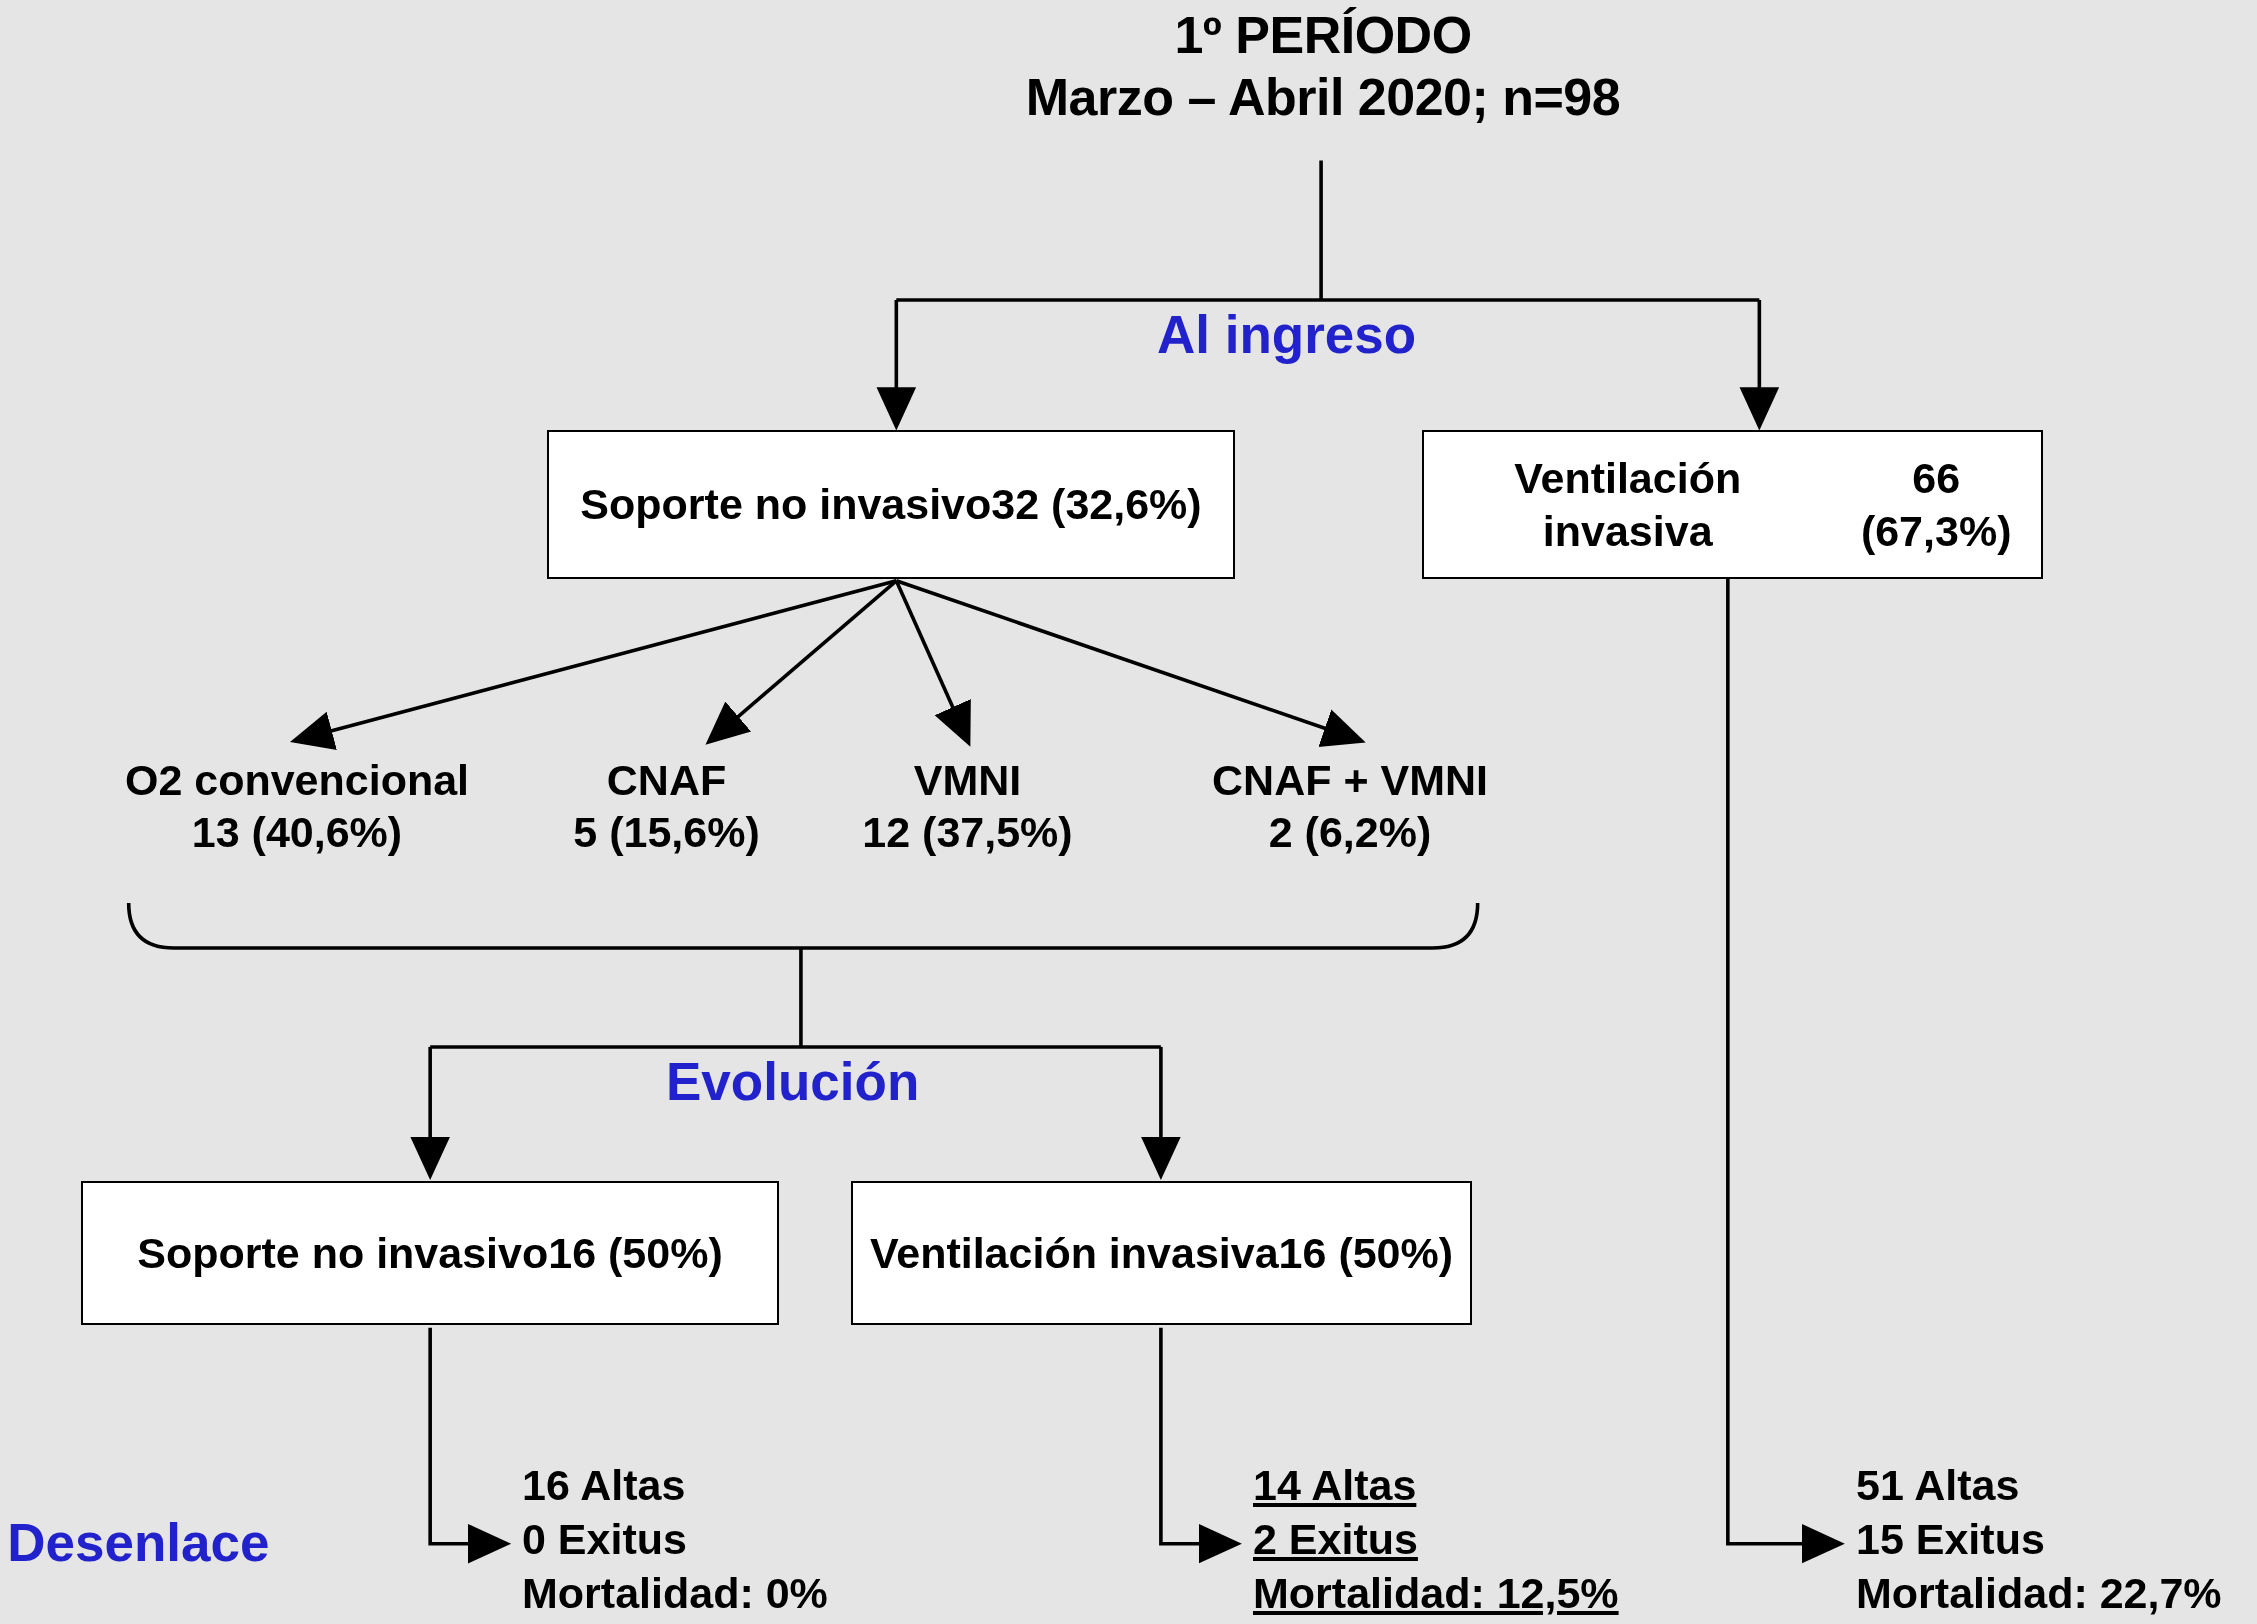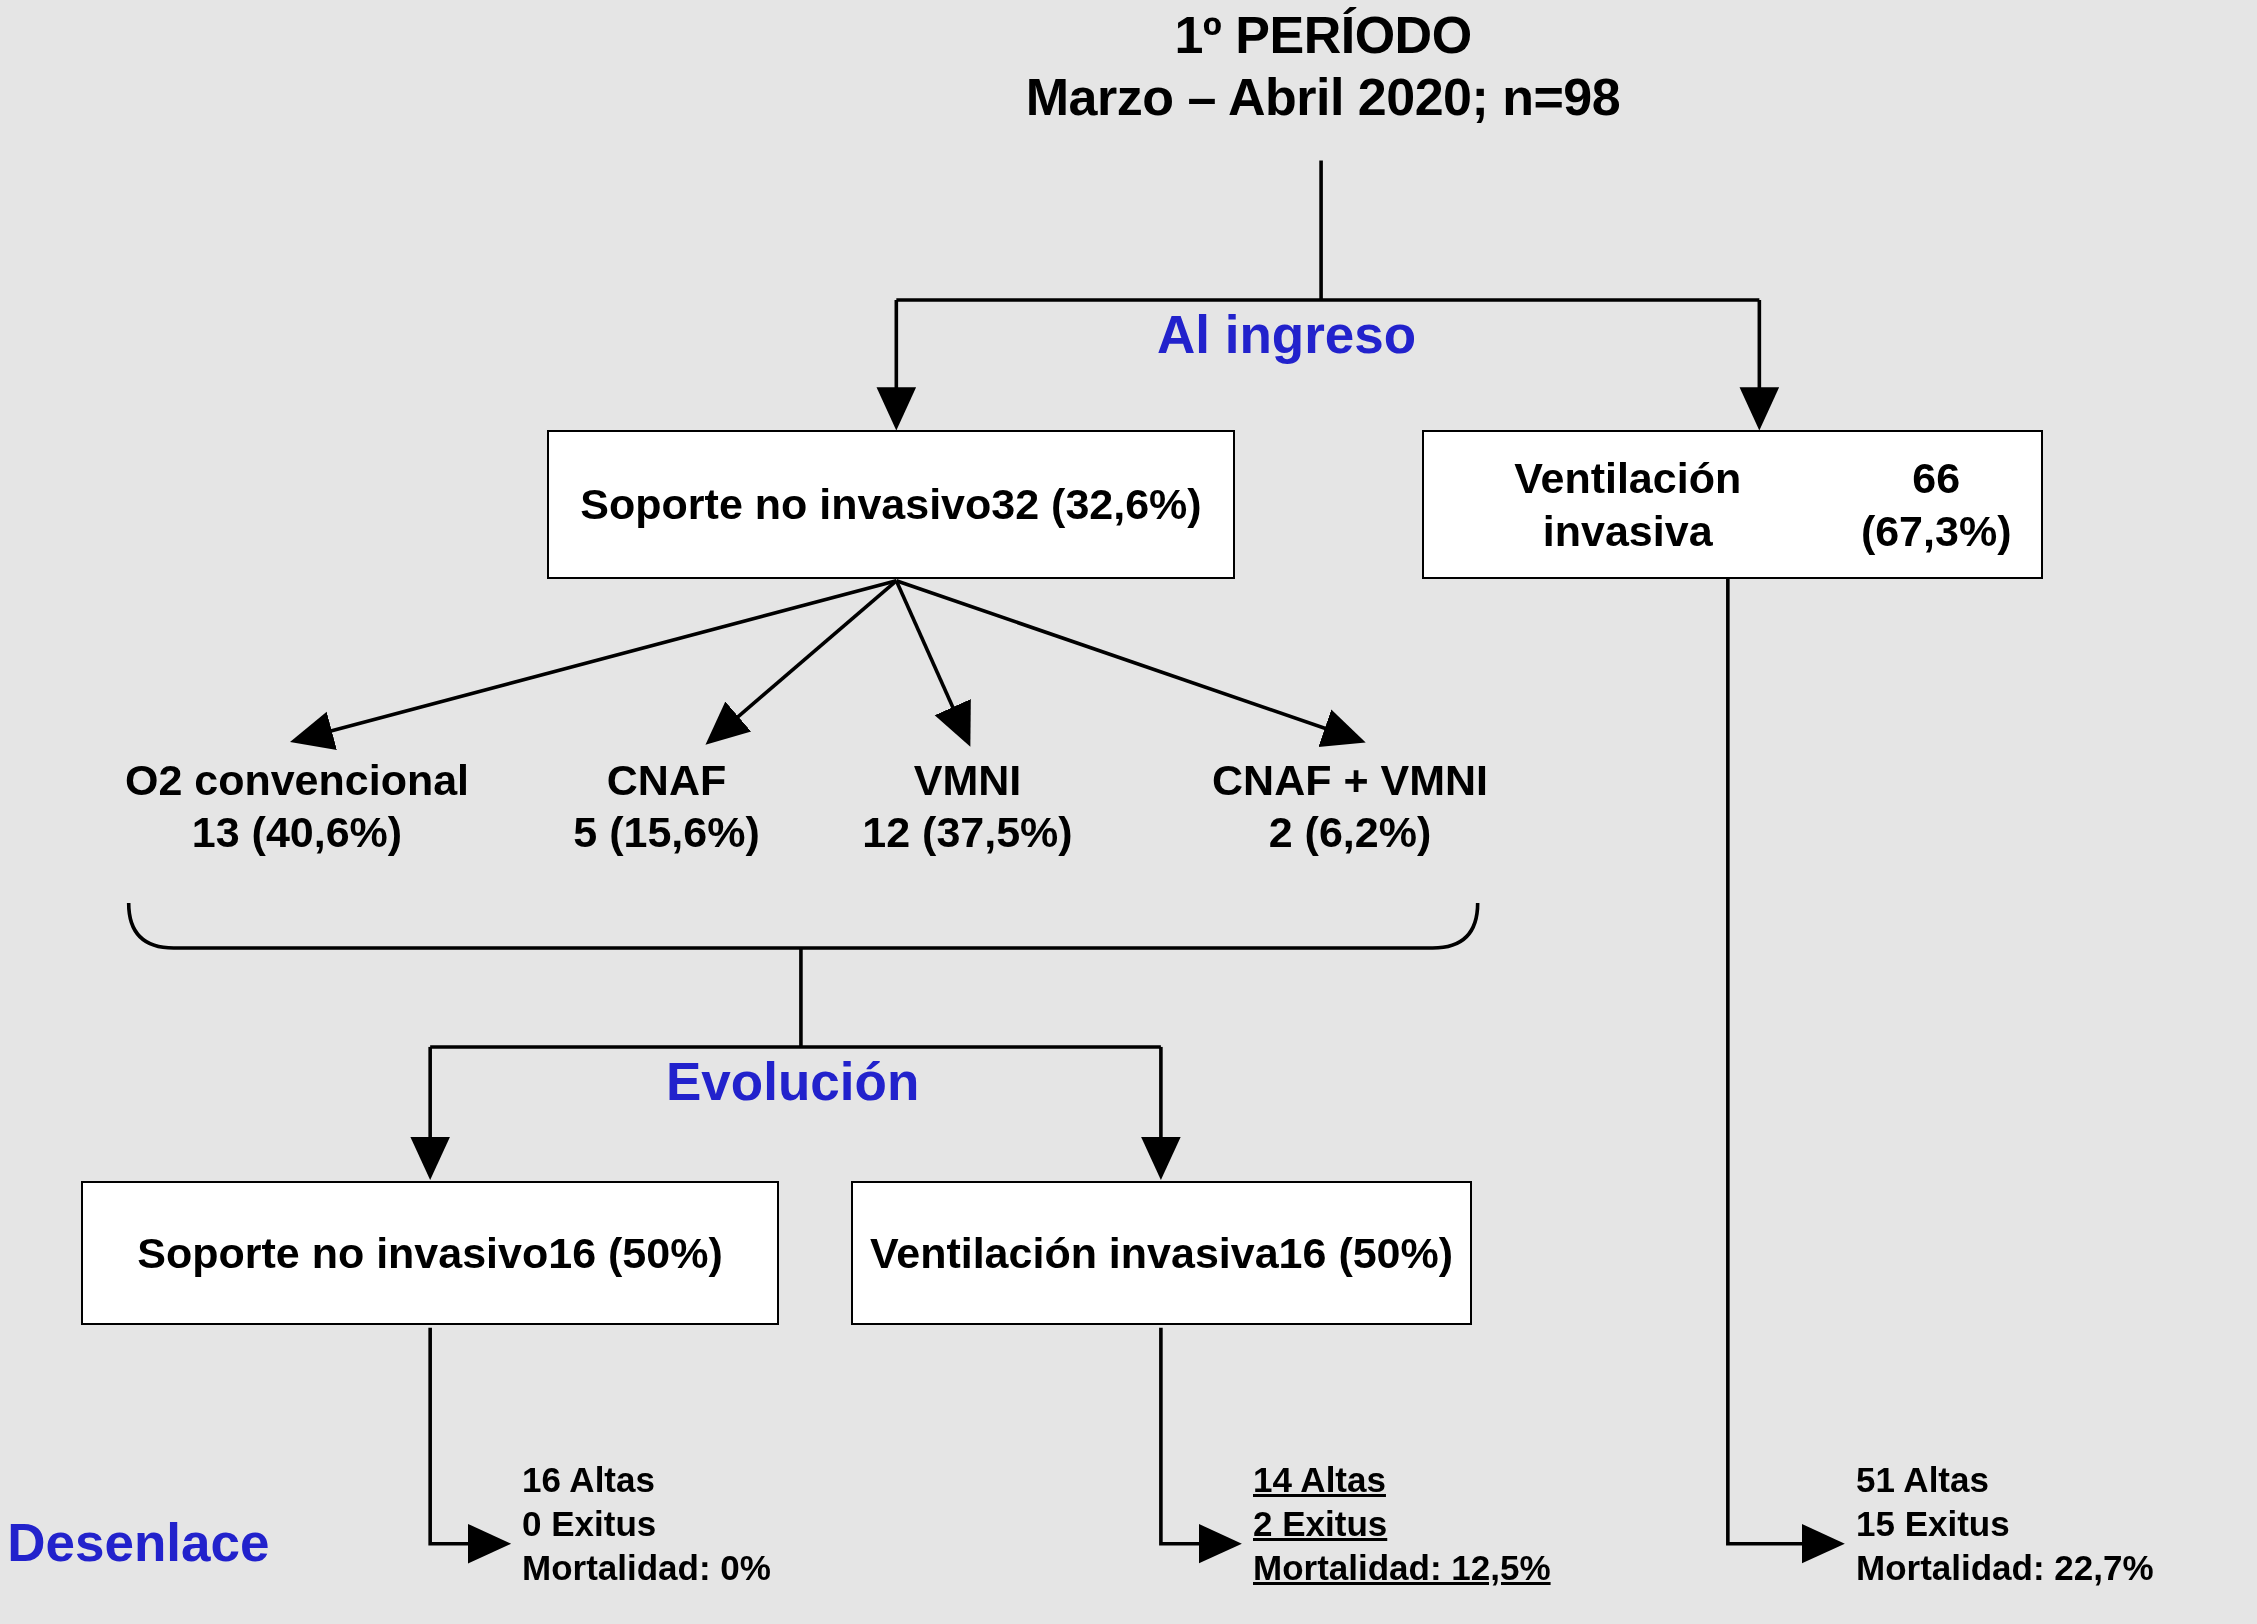--- a/index.html
+++ b/index.html
@@ -65,21 +65,21 @@
     line-height: 1.22;
     color: #000;
   }
   .stage-label {
     position: absolute;
     font-size: 53px;
     font-weight: bold;
   }
   .outcome {
     position: absolute;
-    font-size: 35px;
+    font-size: 43px;
     font-weight: bold;
     line-height: 1.26;
     color: #000;
     text-align: left;
     white-space: nowrap;
   }
   .outcome span { display: block; }
 </style>
 </head>
 <body>

